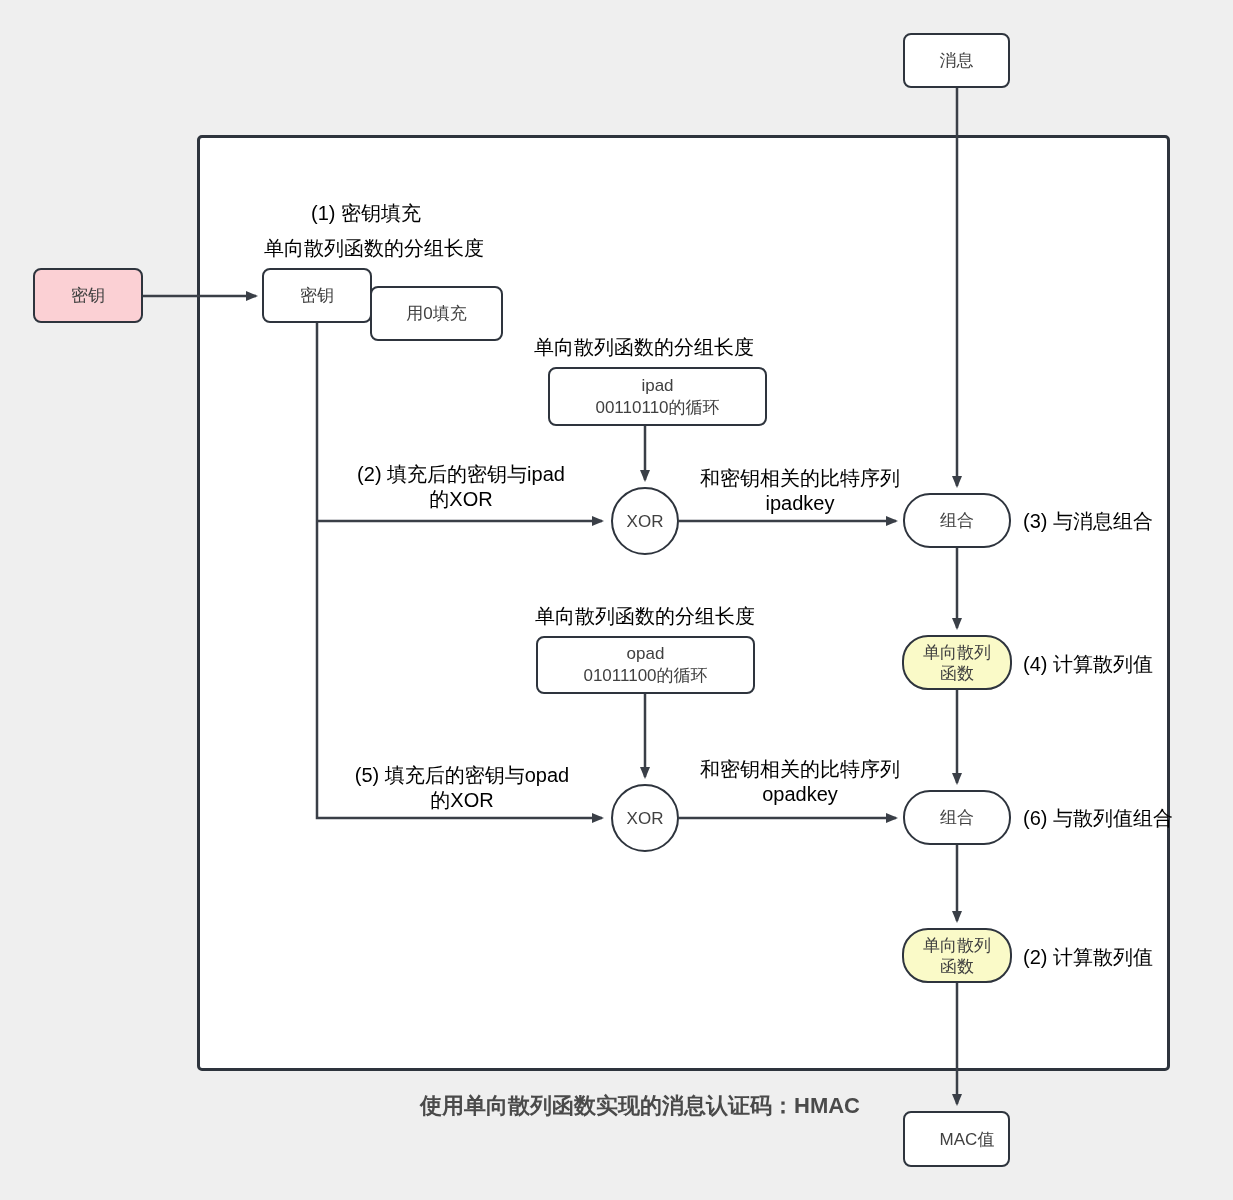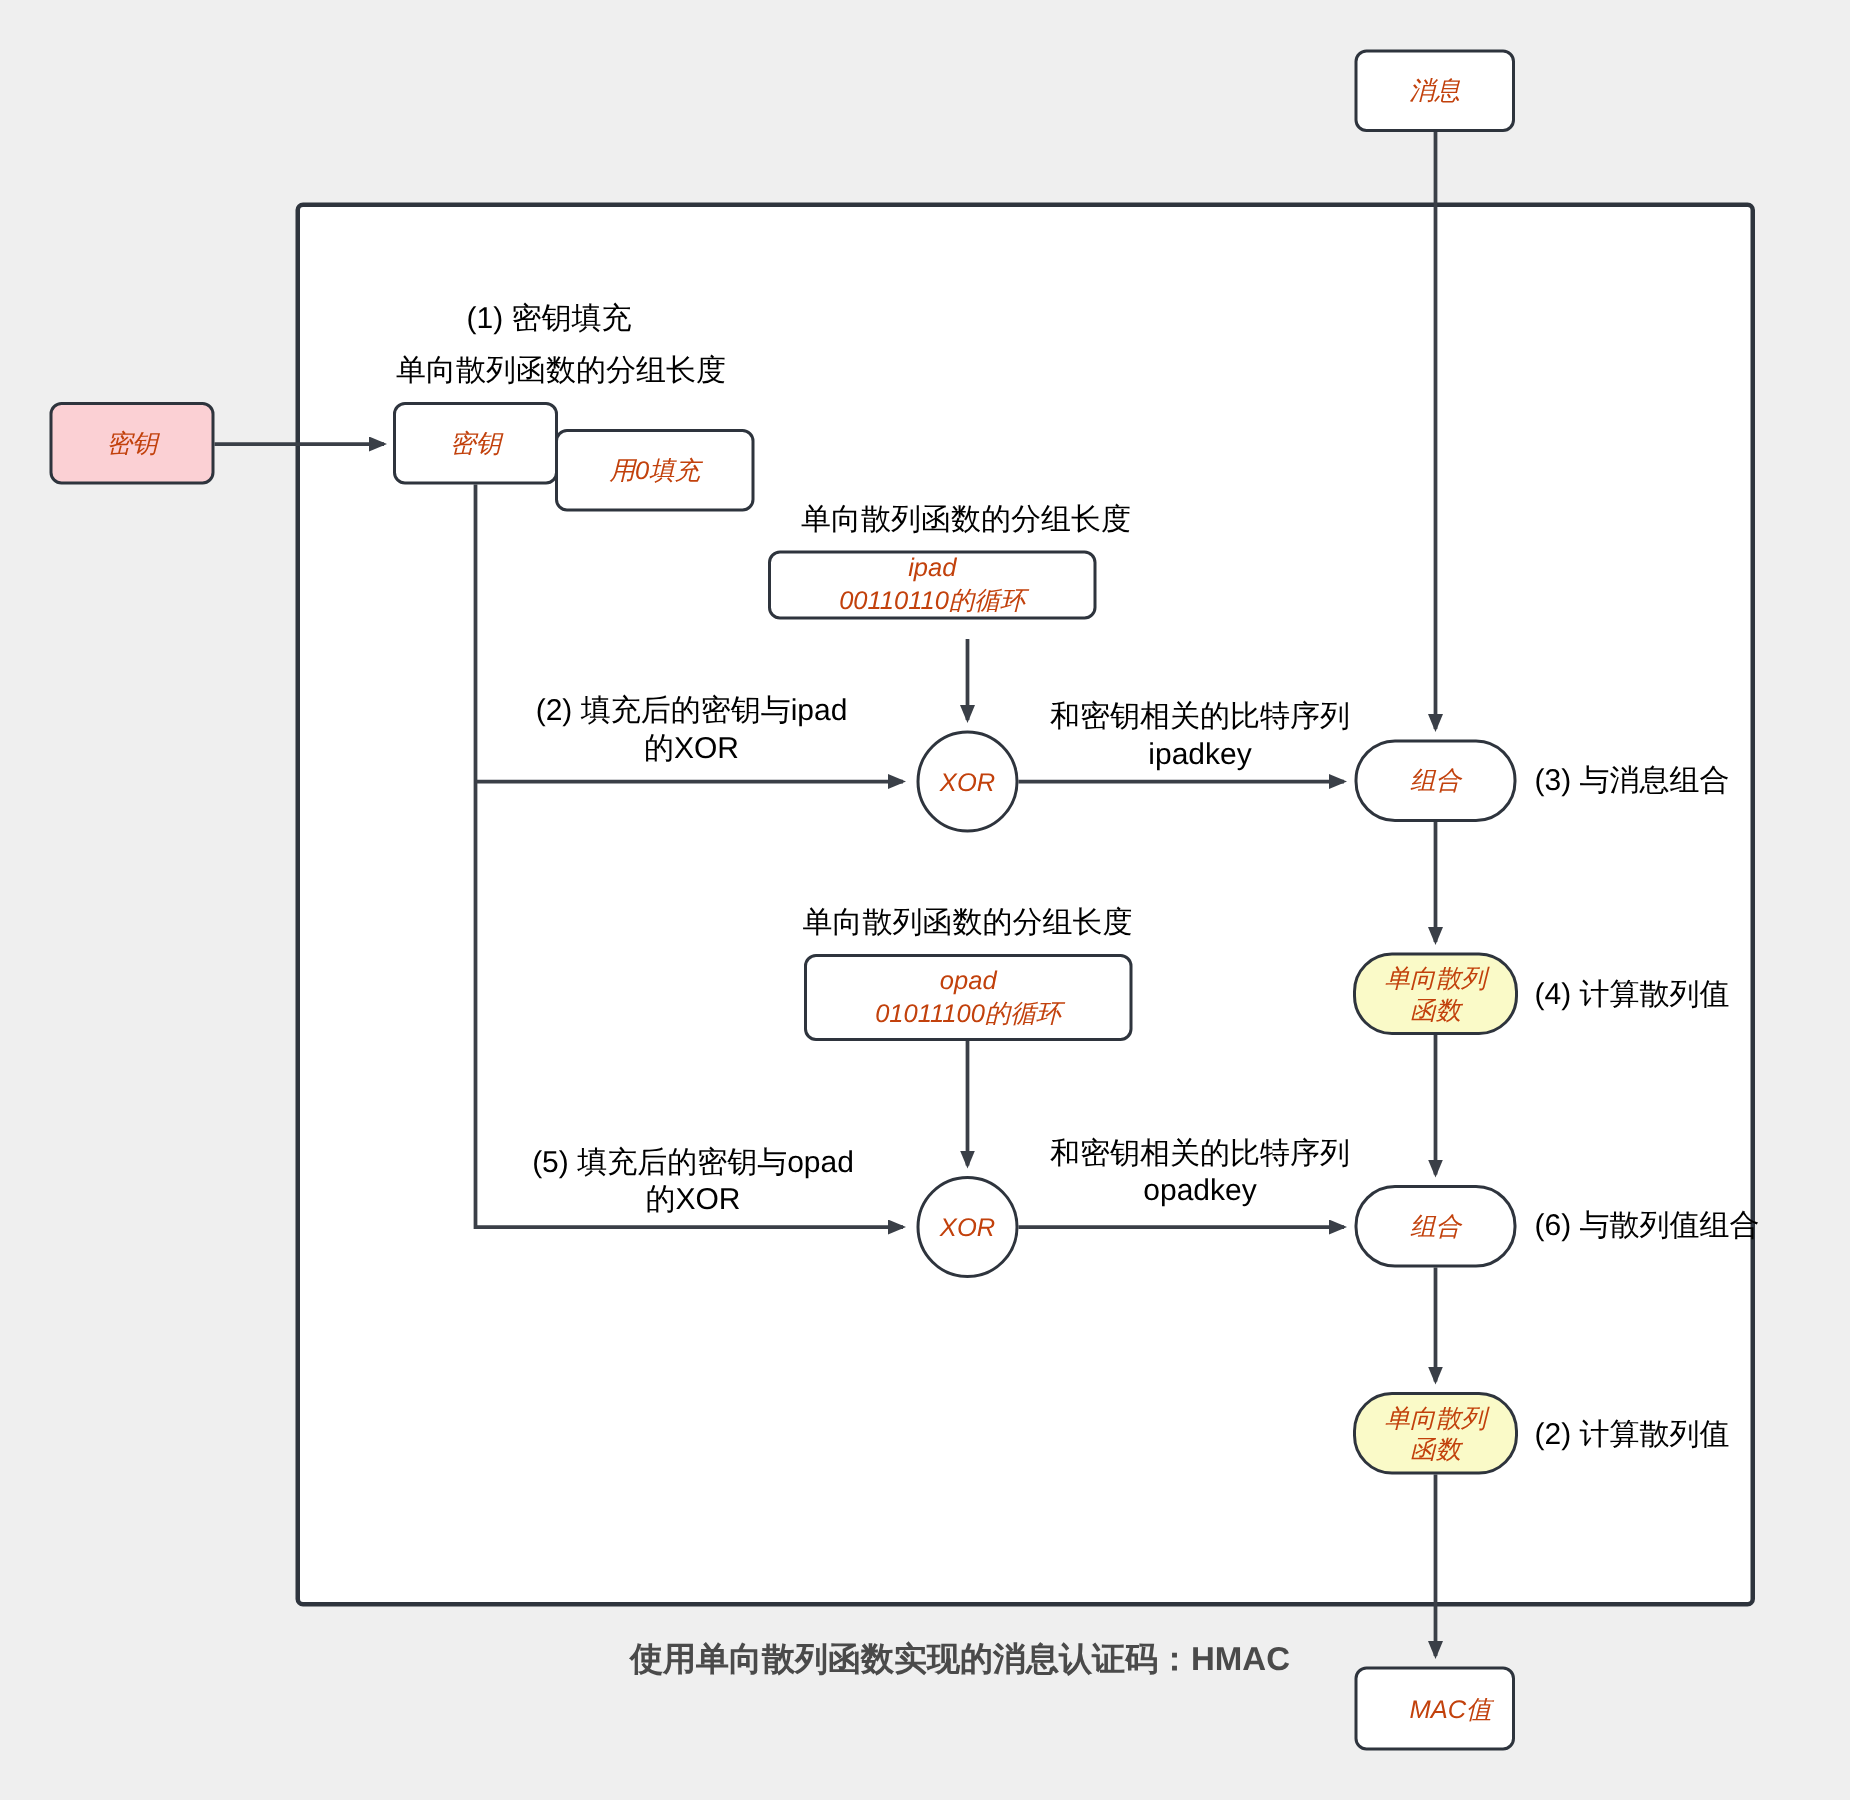--- a/index.html
+++ b/index.html
@@ -12,22 +12,22 @@
   .layer{position:absolute;left:0;top:0;width:1233px;height:1200px;}
   #frame{
     position:absolute;left:197px;top:135px;width:973px;height:936px;
     background:#ffffff;border:3px solid #2e343d;border-radius:5px;
     box-sizing:border-box;z-index:1;
   }
   svg.connectors{z-index:2;pointer-events:none;}
   .node{
     position:absolute;display:flex;flex-direction:column;align-items:center;justify-content:center;
     background:#ffffff;border:2.5px solid #2e343d;border-radius:8px;
-    box-sizing:border-box;font-size:17px;line-height:21px;color:#c2410c;
-    z-index:3;text-align:center;font-style:italic;
+    box-sizing:border-box;font-size:17px;line-height:21px;color:#404040;
+    z-index:3;text-align:center;
   }
   .node.pink{background:#fbd0d4;}
   .node.yellow{background:#fafac8;border-radius:26px;}
   .node.pill{border-radius:27px;}
   .node.circle{border-radius:50%;text-align:center;}
   .lbl{
     position:absolute;z-index:4;font-size:20px;line-height:25px;color:#000000;
     white-space:nowrap;text-align:center;transform:translate(-50%,-50%);
   }
   .lbl.left{transform:translate(0,-50%);text-align:left;}
@@ -72,21 +72,21 @@
 </div>
 
 <div class="node" style="left:262px;top:268px;width:110px;height:55px;">
   <span>密钥</span>
 </div>
 
 <div class="node" style="left:370px;top:286px;width:133px;height:55px;">
   <span>用0填充</span>
 </div>
 
-<div class="node" style="left:512px;top:367px;width:219px;height:46px;line-height:22px;">
+<div class="node" style="left:548px;top:367px;width:219px;height:59px;line-height:22px;">
   <span>ipad</span>
   <span>00110110的循环</span>
 </div>
 
 <div class="node" style="left:536px;top:636px;width:219px;height:58px;line-height:22px;">
   <span>opad</span>
   <span>01011100的循环</span>
 </div>
 
 <div class="node circle" style="left:611px;top:487px;width:68px;height:68px;">

